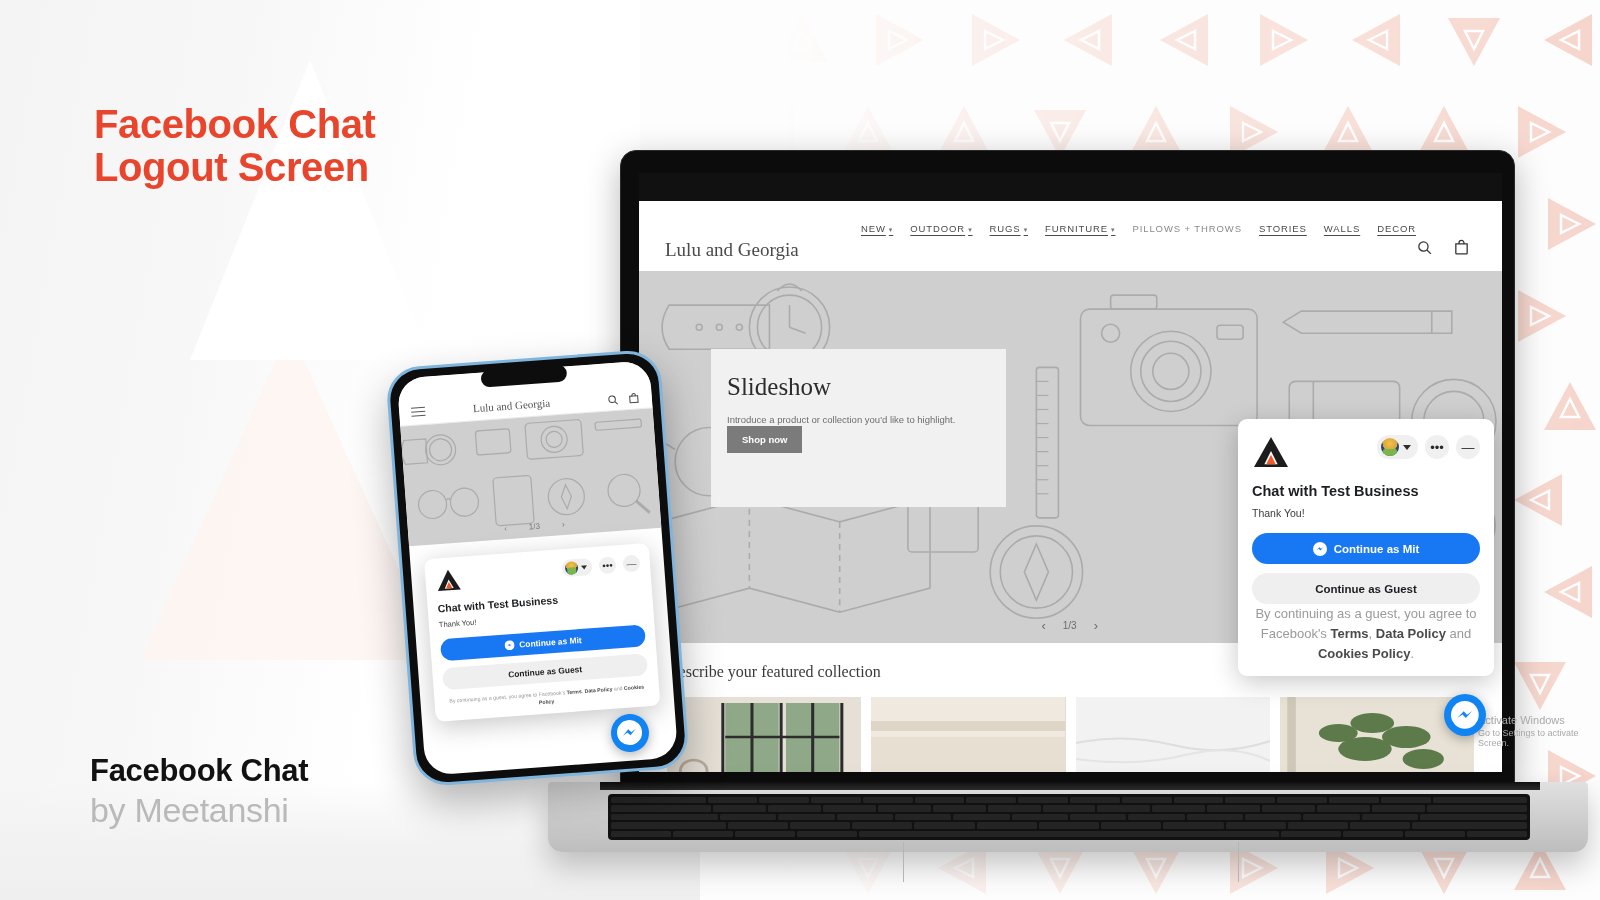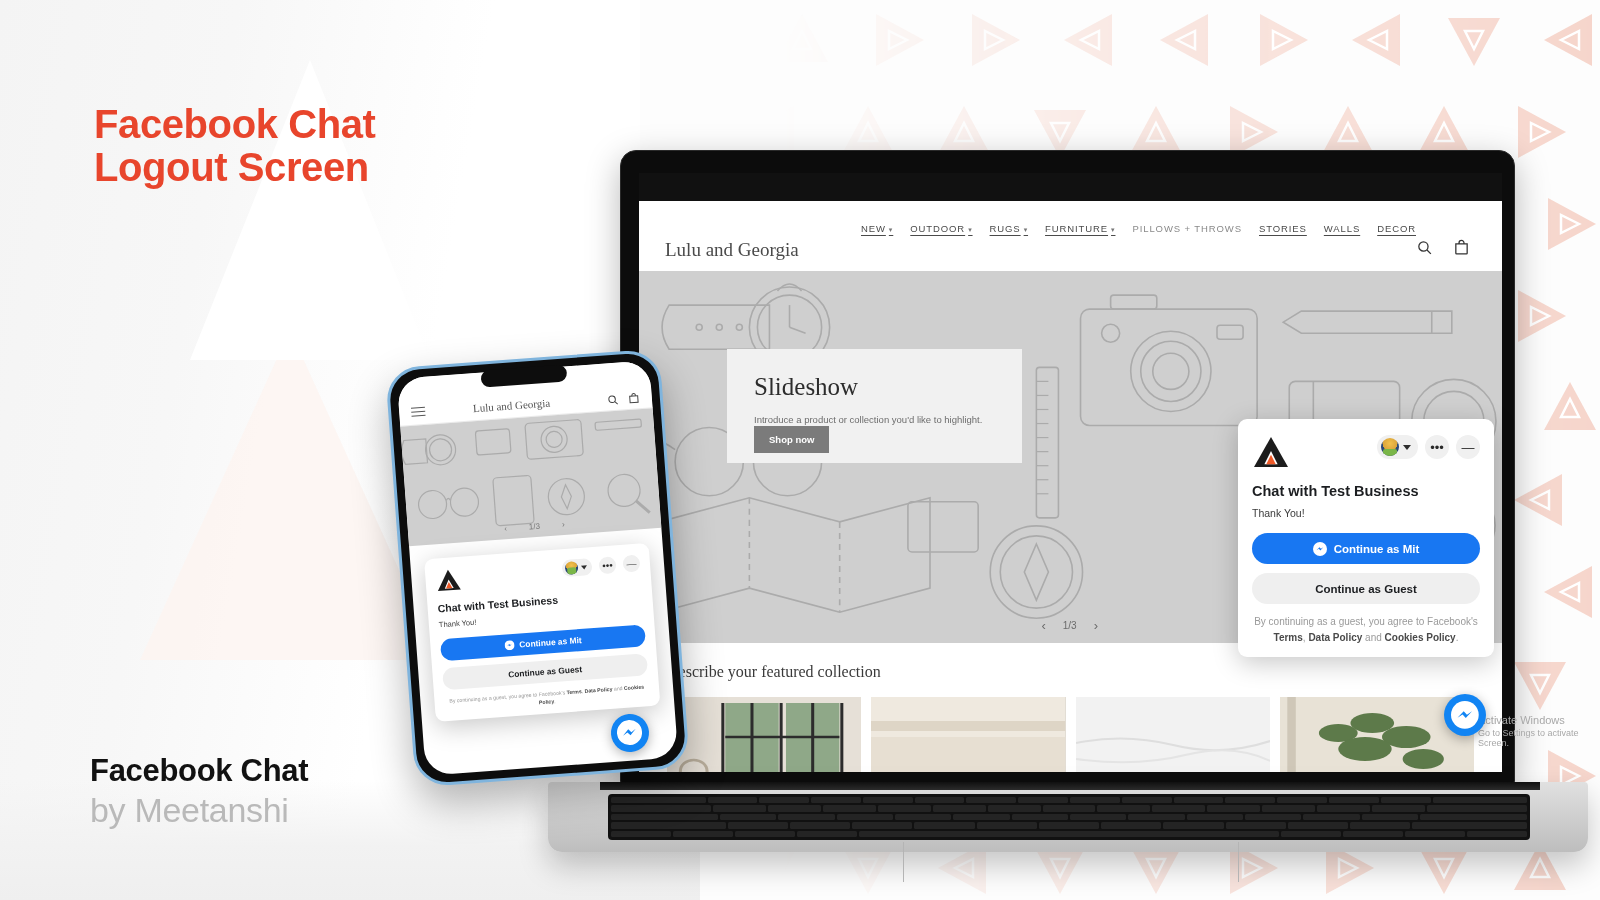--- a/index.html
+++ b/index.html
@@ -74,22 +74,22 @@
   .nav-item.no-underline { text-decoration: none; color: #8a8a8a; }
   .nav-caret { font-size: 7px; color: #777; margin-left: 3px; }
   #header-icons { display: flex; gap: 20px; align-items: center; margin-top: 22px; padding-right: 6px; }
   .hdr-icon { width: 17px; height: 17px; color: #333; }
 
   #hero {
     position: relative; height: 372px; background: #cfcfcf; overflow: hidden;
   }
   #hero-doodles { position: absolute; inset: 0; opacity: .55; }
   #slideshow-card {
-    position: absolute; left: 88px; top: 78px; width: 295px; height: 114px;
-    background: #f1f1f1; padding: 24px 27px;
+    position: absolute; left: 72px; top: 78px; width: 295px; height: 158px;
+    background: #f1f1f1; padding: 24px 16px;
   }
   #ss-title { font-family: "Liberation Serif", serif; font-size: 25px; color: #2c2c2c; font-weight: 400; }
   #ss-sub { font-size: 9.5px; color: #6d6d6d; margin-top: 12px; line-height: 1.4; }
   #ss-btn {
     margin-top: 0; display: inline-block; background: #7b7b7b; color: #fff;
     font-size: 9.5px; padding: 8px 15px; font-weight: 600;
   }
   #carousel-ctl {
     position: absolute; right: 404px; bottom: 10px; display: flex; align-items: center; gap: 17px;
     font-size: 10px; color: #6c6c6c;
@@ -188,21 +188,21 @@
   .btn-primary {
     margin-top: 14px; background: #1877f2; color: #fff; border-radius: 19px;
     height: 31px; display: flex; align-items: center; justify-content: center; gap: 7px;
     font-size: 11.5px; font-weight: 700;
   }
   .btn-secondary {
     margin-top: 9px; background: #efefef; color: #1c1e21; border-radius: 19px;
     height: 31px; display: flex; align-items: center; justify-content: center;
     font-size: 11.5px; font-weight: 700;
   }
-  .legal { margin-top: 10px; font-size: 10px; color: #9a9a9a; text-align: center; line-height: 1.55; }
+  .legal { font-size: 13px; color: #9a9a9a; text-align: center; line-height: 1.55; }
   .legal b { color: #4a4a4a; font-weight: 700; }
   .msgr-glyph { width: 14px; height: 14px; }
 
   #phone-chat {
     position: absolute; left: 14px; right: 14px; top: 182px; z-index: 8;
     padding: 11px 10px 8px 10px;
   }
   #phone-chat .biz-logo { width: 26px; height: 23px; }
   #phone-chat .avatar-pill { padding: 2px 5px 2px 3px; border-radius: 11px; gap: 3px; }
   #phone-chat .avatar-img { width: 13px; height: 13px; }

